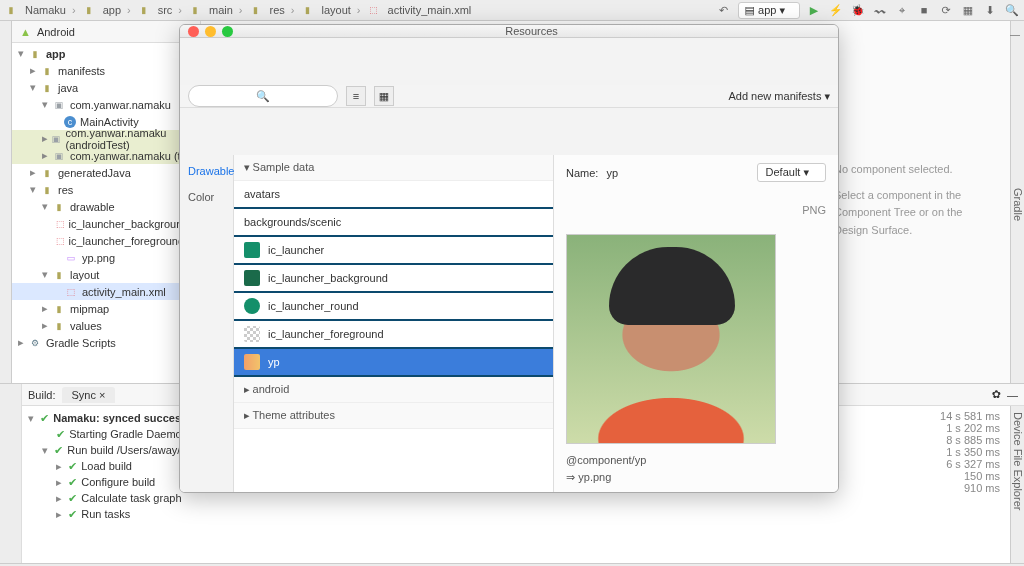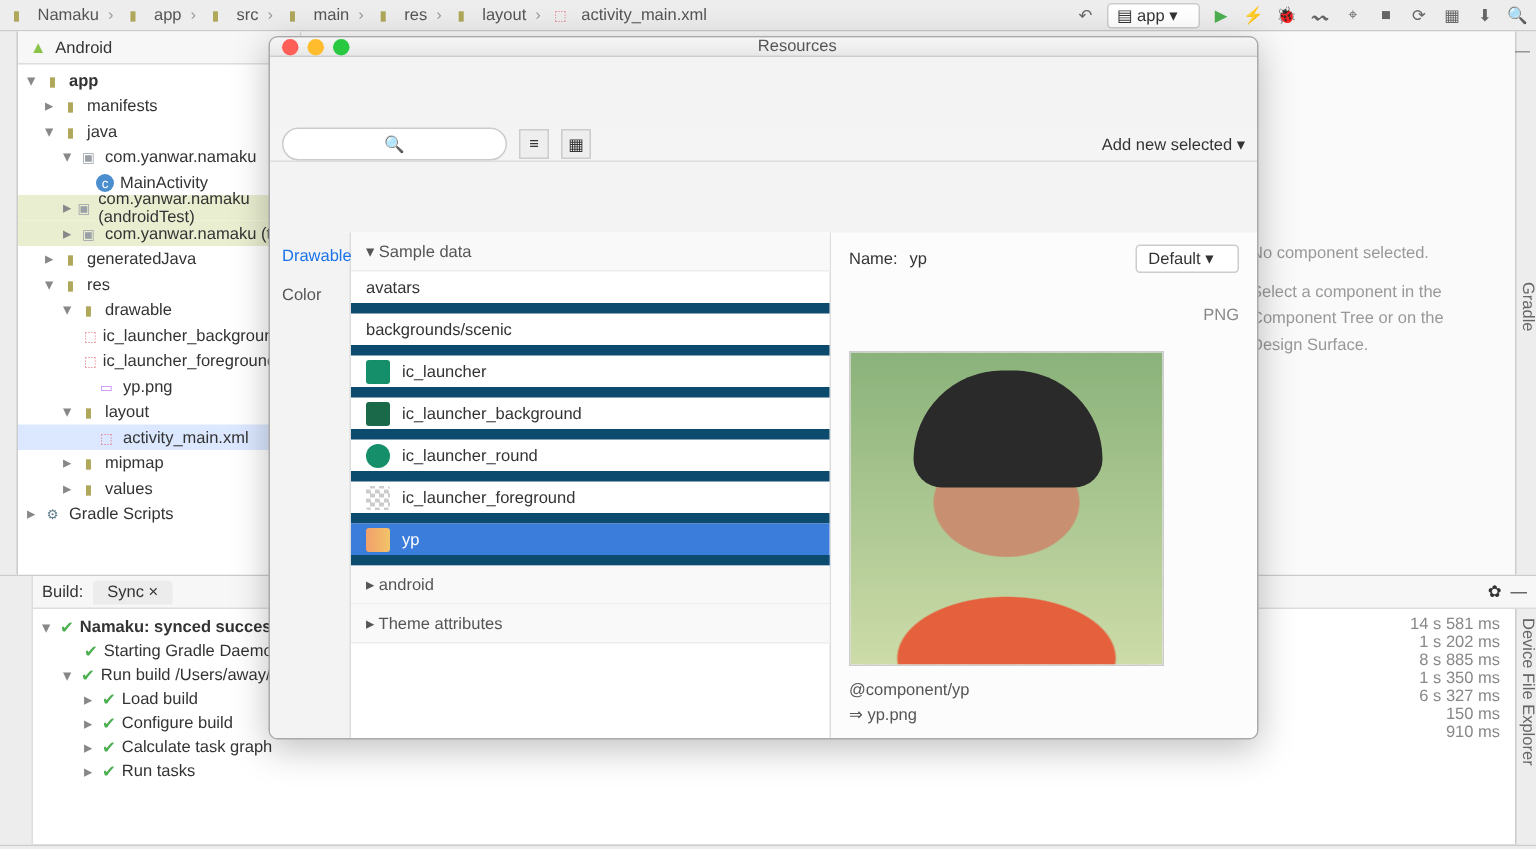--- a/index.html
+++ b/index.html
@@ -52,21 +52,21 @@
 .dlg-toolbar { height: 32px; display:flex; align-items:center; padding: 0 8px; gap: 8px; border-bottom:1px solid #ddd; background:#f4f4f4; }
 .search { flex:0 0 150px; height: 22px; background:#fff; border:1px solid #ccc; border-radius: 11px; display:flex; align-items:center; justify-content:center; color:#bbb; }
 .viewbtn { width:20px; height:20px; background:#eee; border:1px solid #ccc; display:flex; align-items:center; justify-content:center; }
 .addres { margin-left:auto; color:#333;}
 .dlg-body { flex:1; display:flex; background:#fcfcfc; }
 .cat-list { width: 54px; background:#f3f3f3; padding: 6px 6px; border-right:1px solid #ddd; }
 .cat-item { padding: 4px 0 10px 2px; color:#555; }
 .cat-sel { color:#1a73e8; }
 .res-list { flex:1; border-right:1px solid #ddd; background:#fff; }
 .group { padding:6px 10px; color:#555; background:#f9f9f9; border-bottom:1px solid #eee; }
-.item { display:flex; align-items:center; height: 28px; padding: 0 10px; gap:8px; border-bottom:7px solid #0c4a6e;text-align:center; }
+.item { display:flex; align-items:center; height: 28px; padding: 0 10px; gap:8px; border-bottom:2px solid #0c4a6e;text-align:center; }
 .item.sel { background:#3b7ddb; color:#fff; }
 .thumb { width:16px; height:16px; border-radius:2px; display:inline-block; }
 .thA { background:#148f6a; }
 .thB { background:#1a6a4a; }
 .thC { background:repeating-conic-gradient(#ccc 0 25%, #fff 0 50%) 0/6px 6px; }
 .thD { background:#148f6a; border-radius:50%; }
 .thE { background: linear-gradient(90deg,#f2a06a,#f2c36a); }
 .preview { width: 284px; padding: 8px 12px; display:flex; flex-direction:column; }
 .prev-row { display:flex; align-items:center; gap:8px; margin-bottom:6px; }
 .selbox { margin-left:auto; background:#fff; border:1px solid #ccc; padding:2px 16px 2px 8px; border-radius:3px; }
@@ -327,21 +327,21 @@
       <span class="dot red"></span>
       <span class="dot yel"></span>
       <span class="dot grn"></span>
     </div>
     <div class="dlg-title">Resources</div>
   </div>
   <div class="dlg-toolbar">
     <div class="search" placeholder="">🔍</div>
     <span class="viewbtn">≡</span>
     <span class="viewbtn">▦</span>
-    <span class="addres"><span>Add new selected</span> ▾</span>
+    <span class="addres"><span>Add new manifests</span> ▾</span>
   </div>
   <div class="dlg-body">
     <div class="cat-list">
       <div class="cat-item cat-sel">Drawable</div>
       <div class="cat-item">Color</div>
     </div>
     <div class="res-list">
       <div class="group">▾ <span>Sample data</span></div>
       <div class="item">
           <span>avatars</span>

